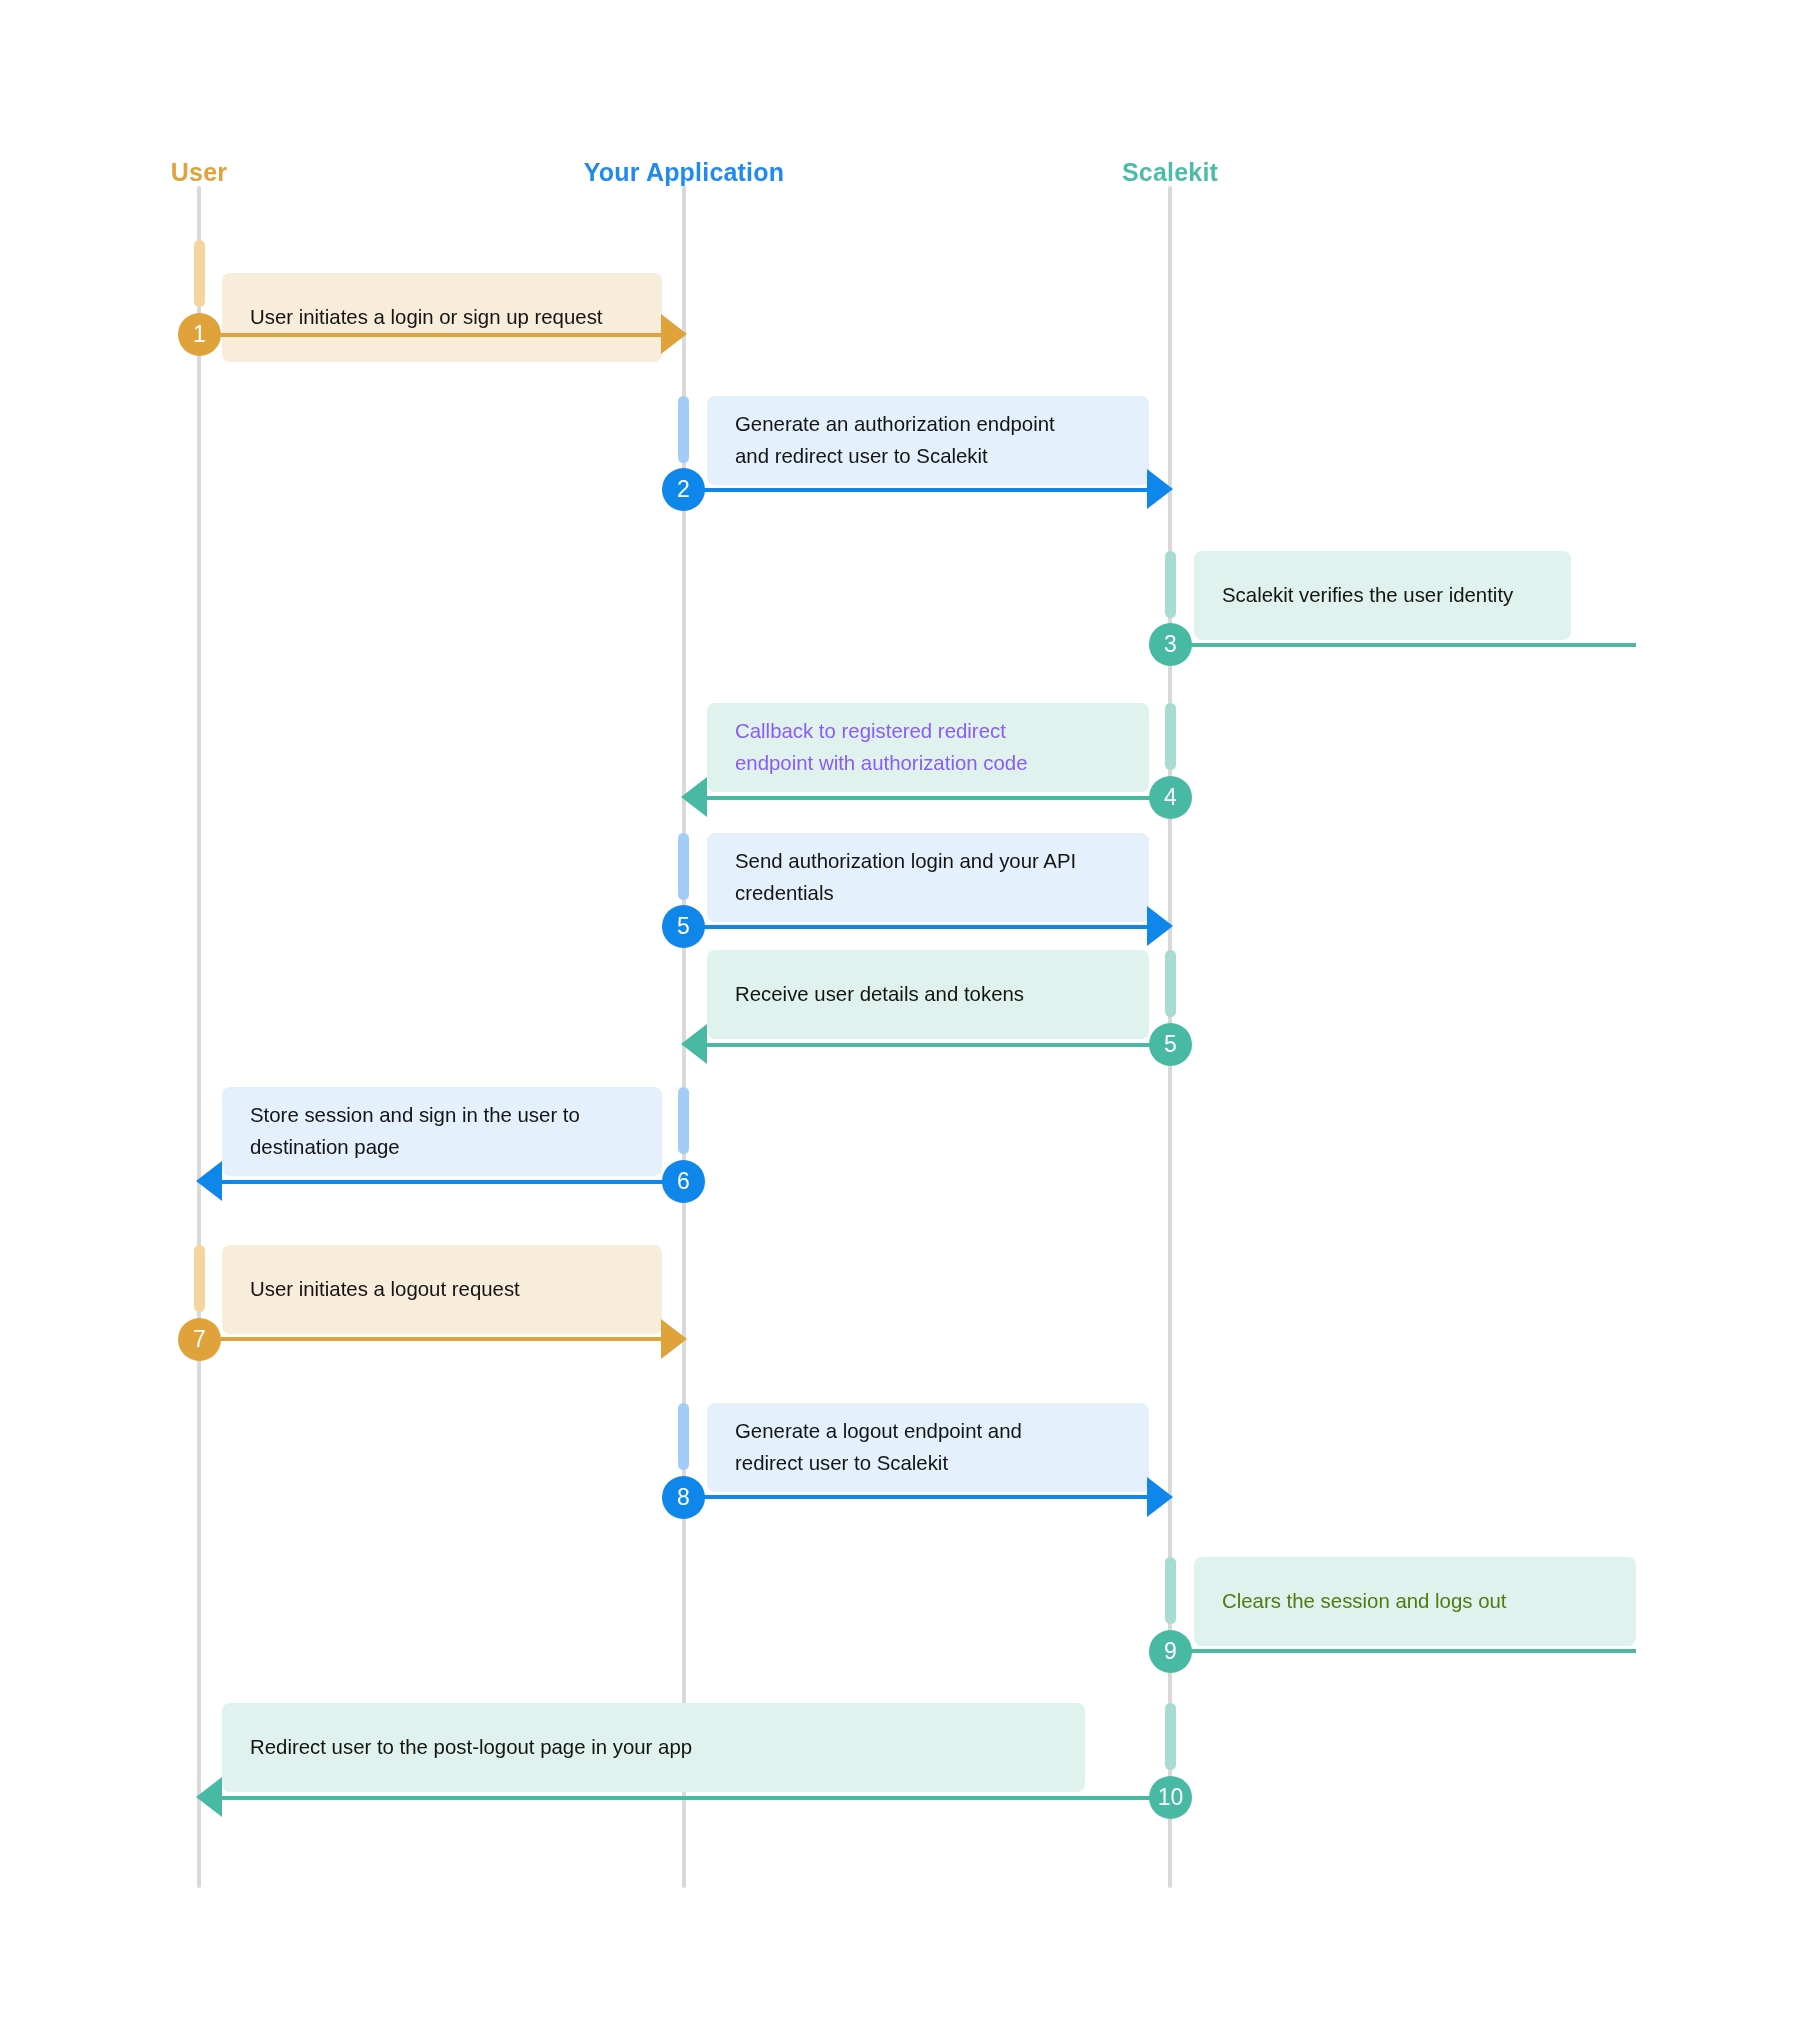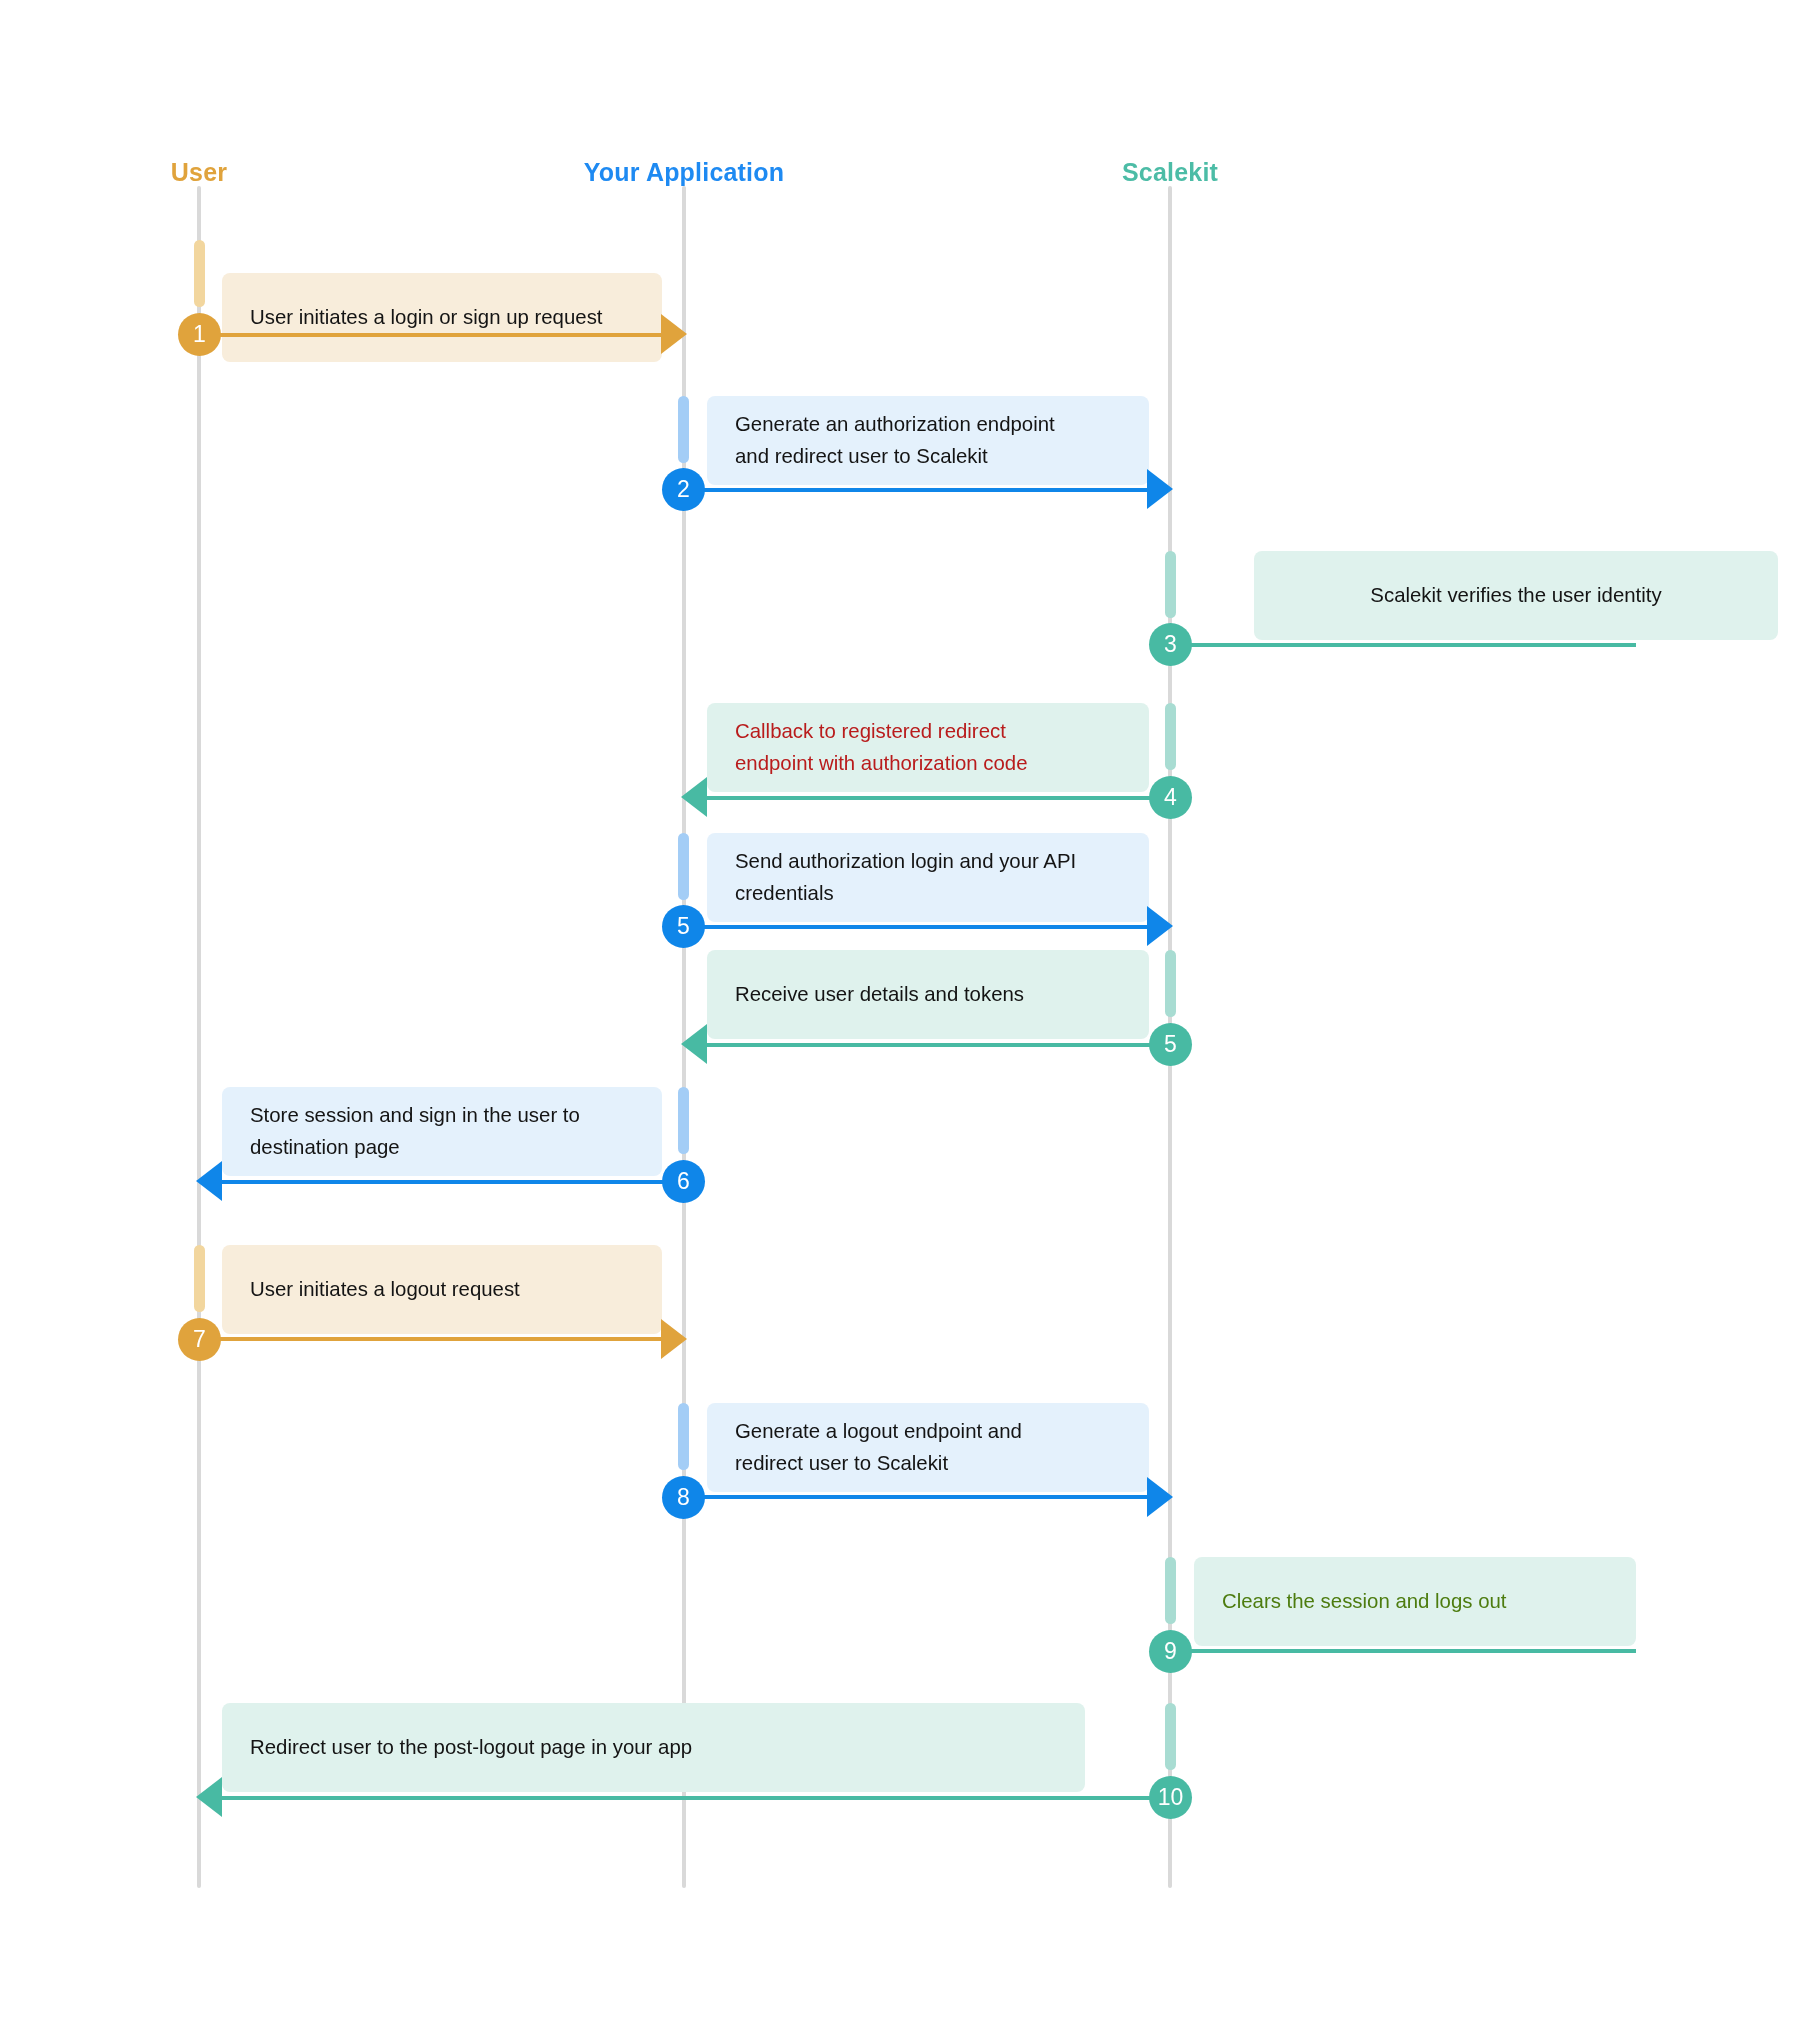--- a/index.html
+++ b/index.html
@@ -103,30 +103,30 @@
       <div class="msg-box" style="left: 707px; top: 396px; width: 442px; background: rgb(228, 241, 252);">
         <div class="msg-label" style="color: rgb(20, 20, 20);">Generate an authorization endpoint
 and redirect user to Scalekit</div>
       </div>
       <div class="act-bar" style="left: 678px; top: 396px; background: rgb(163, 205, 246);"></div>
       <div class="arrow-line" style="left: 684px; top: 488px; width: 469px; background: rgb(15, 134, 233);"></div>
       <div class="arrow-head" style="left: 1147px; top: 469px; border-left: 26px solid rgb(15, 134, 233);"></div>
       <div class="badge" style="left: 662px; top: 468px; background: rgb(15, 134, 233); color: rgb(255, 255, 255);">
         <span>2</span>
       </div>
-      <div class="msg-box" style="left: 1254px; top: 551px; width: 524px; background: rgb(223, 242, 237); justify-content: center;">
+      <div class="msg-box" style="left: 1194px; top: 551px; width: 377px; background: rgb(223, 242, 237);">
         <div class="msg-label" style="color: rgb(20, 20, 20);">Scalekit verifies the user identity</div>
       </div>
       <div class="act-bar" style="left: 1165px; top: 551px; background: rgb(168, 220, 210);"></div>
       <div class="arrow-line" style="left: 1170px; top: 643px; width: 466px; background: rgb(72, 186, 163); border-radius: 0px;"></div>
       <div class="badge" style="left: 1149px; top: 623px; background: rgb(72, 186, 163); color: rgb(255, 255, 255);">
         <span>3</span>
       </div>
       <div class="msg-box" style="left: 707px; top: 703px; width: 442px; background: rgb(223, 242, 237);">
-        <div class="msg-label" style="color: #b91c1c;">Callback to registered redirect
+        <div class="msg-label" style="color: #8b5cf6;">Callback to registered redirect
 endpoint with authorization code</div>
       </div>
       <div class="act-bar" style="left: 1165px; top: 703px; background: rgb(168, 220, 210);"></div>
       <div class="arrow-line" style="left: 702px; top: 796px; width: 469px; background: rgb(72, 186, 163);"></div>
       <div class="arrow-head" style="left: 681px; top: 777px; border-right: 26px solid rgb(72, 186, 163);"></div>
       <div class="badge" style="left: 1149px; top: 776px; background: rgb(72, 186, 163); color: rgb(255, 255, 255);">
         <span>4</span>
       </div>
       <div class="msg-box" style="left: 707px; top: 833px; width: 442px; background: rgb(228, 241, 252);">
         <div class="msg-label" style="color: rgb(20, 20, 20);">Send authorization login and your API

